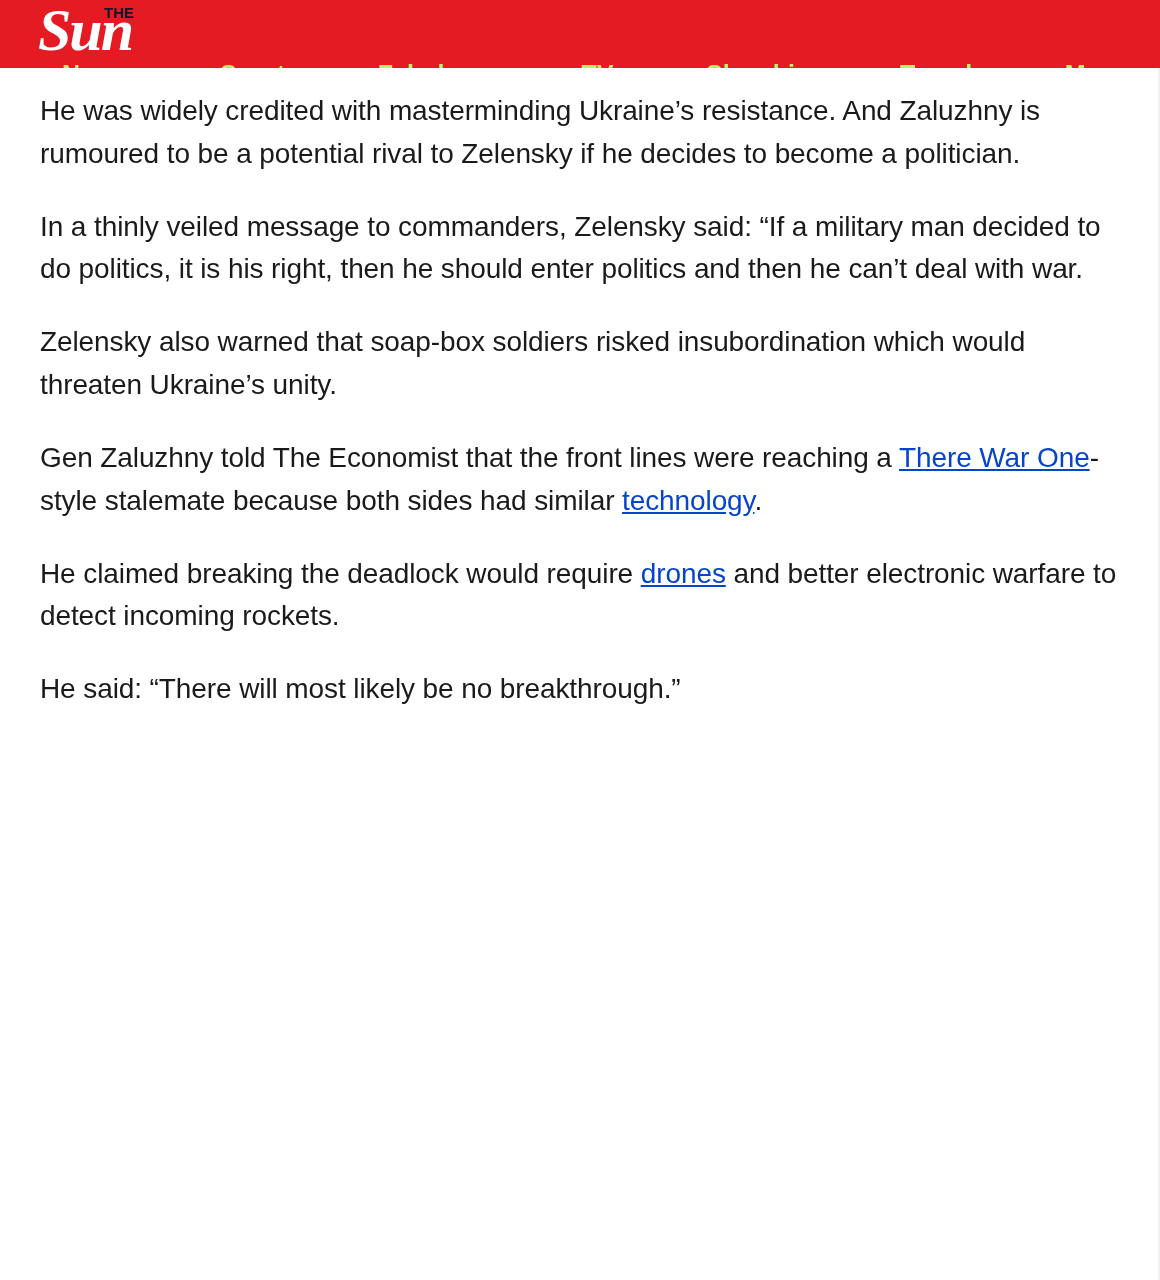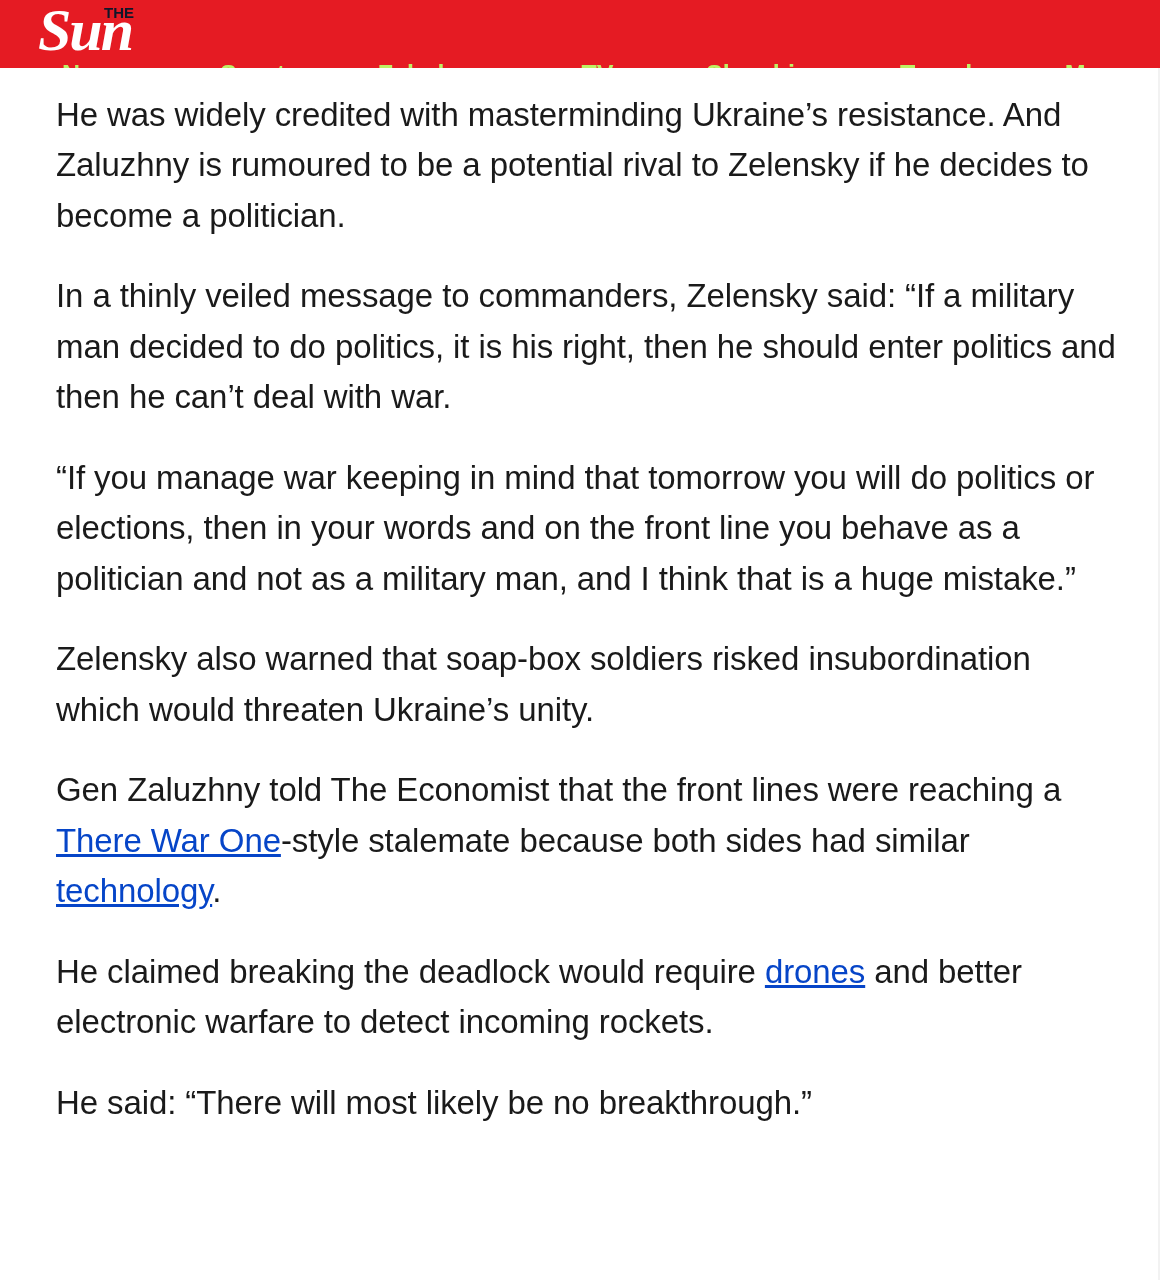--- a/index.html
+++ b/index.html
@@ -81,22 +81,22 @@
     right: 4px;
     bottom: 7px;
     height: 5px;
     background: #ffffff;
   }
   
   .article {
     padding: 22px 40px 0 40px;
   }
   .article p {
-    margin: 0 0 30px 16px;
-    font-size: 33px;
+    margin: 0 0 30px 0;
+    font-size: 28px;
     line-height: 1.53;
     color: #1a1a1a;
     letter-spacing: -0.1px;
   }
   .article p:last-child { margin-bottom: 0; }
   .article a {
     color: #0645c8;
     text-decoration: underline;
     text-underline-offset: 2px;
   }
@@ -132,21 +132,20 @@
   </div>
 
   <div class="edge"></div>
 
   <div class="article">
 
     <p>He was widely credited with masterminding Ukraine’s resistance. And Zaluzhny is rumoured to be a potential rival to Zelensky if he decides to become a politician.</p>
 
     <p>In a thinly veiled message to commanders, Zelensky said: “If a military man decided to do politics, it is his right, then he should enter politics and then he can’t deal with war.</p>
 
-    <p>“If you manage war keeping in mind that tomorrow you will do politics or elections, then in your words and on the front line you behave as a politician and not as a military man, and I think that is a huge mistake.”</p>
 
     <p>Zelensky also warned that soap-box soldiers risked insubordination which would threaten Ukraine’s unity.</p>
 
 
 
     <p><span>Gen Zaluzhny told The Economist that the front lines were reaching a </span><a href="#">There War One</a><span>-style stalemate because both sides had similar </span><a href="#">technology</a><span>.</span></p>
 
     <p><span>He claimed breaking the deadlock would require </span><a href="#">drones</a><span> and better electronic warfare to detect incoming rockets.</span></p>
 
     <p>He said: “There will most likely be no breakthrough.”</p>

